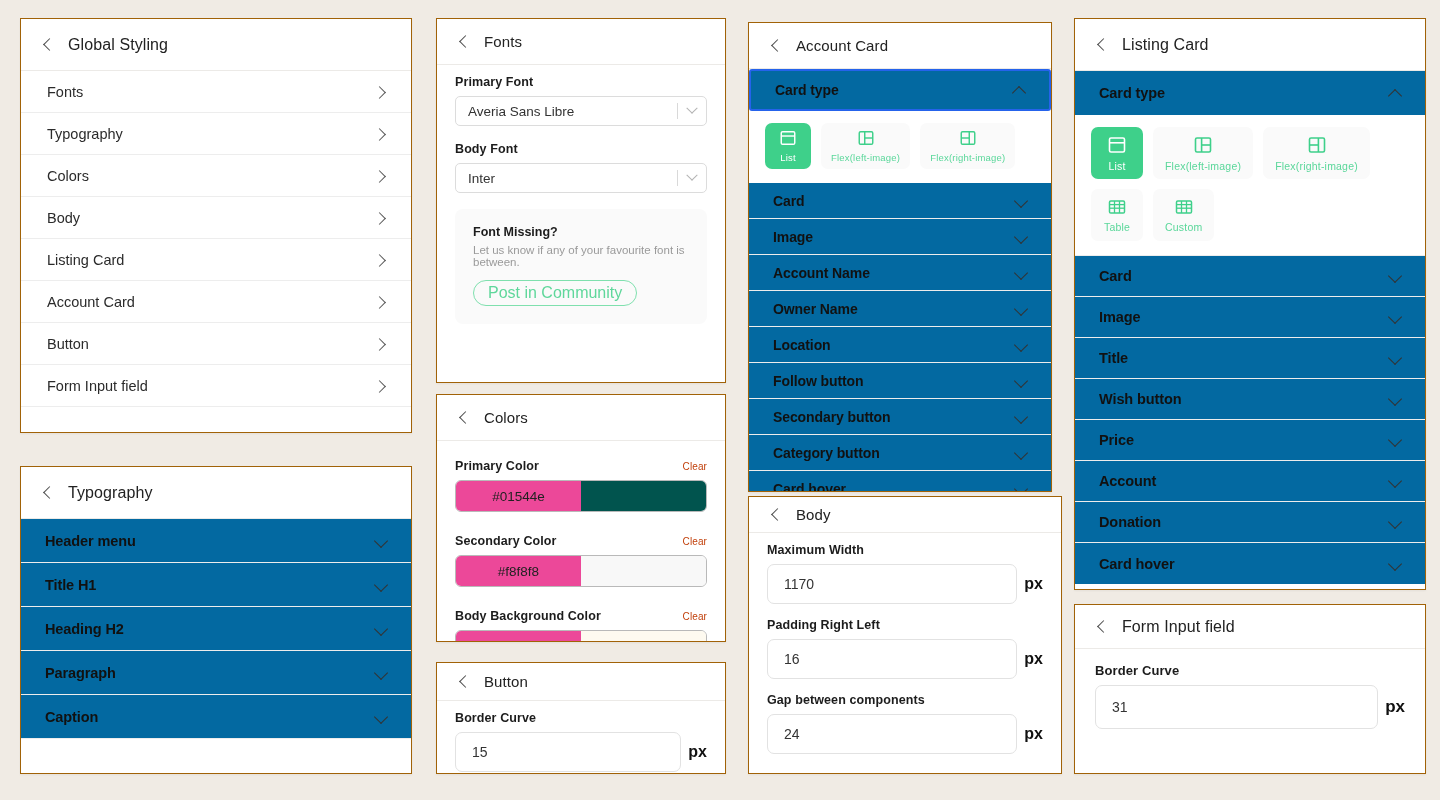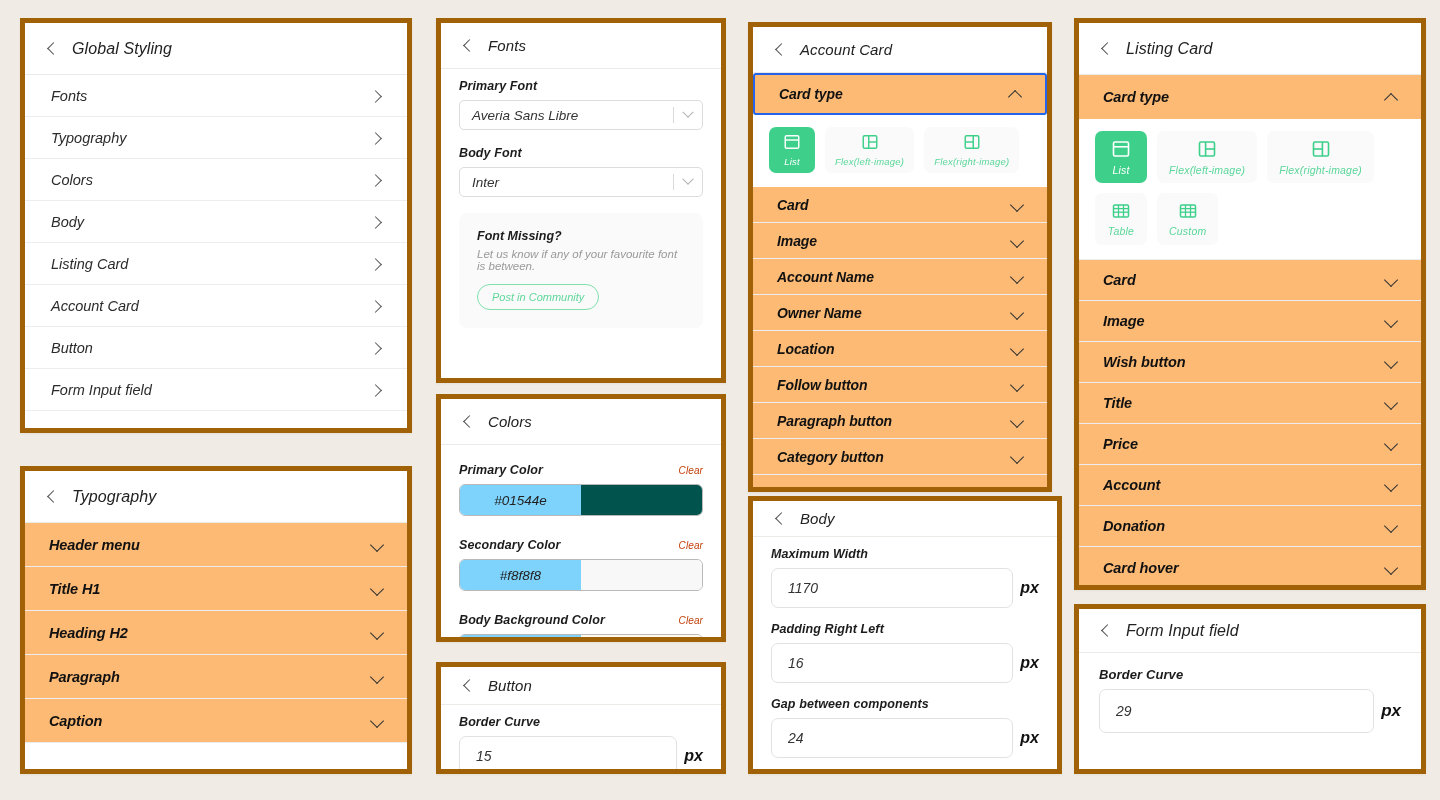--- a/index.html
+++ b/index.html
@@ -9,24 +9,23 @@
     font-family: "Liberation Sans", sans-serif;
     -webkit-font-smoothing: antialiased;
     overflow: hidden;
   }
   .stage { position: relative; width: 1440px; height: 800px; }
 
   
   .panel {
     position: absolute;
     background: #ffffff;
-    border: 5px solid #a16207;
+    border: 1px solid #a16207;
     box-shadow: 0 1px 2px rgba(0,0,0,.05);
     overflow: hidden;
-    font-style: italic;
   }
   .panel-head {
     display: flex;
     align-items: center;
     gap: 14px;
     padding: 0 22px;
     height: 46px;
     border-bottom: 1px solid #eceae7;
     background: #fff;
   }
@@ -84,21 +83,21 @@
   .pad-bottom { height: 38px; background: #fff; }
 
   
   .acc-row {
     display: flex;
     align-items: center;
     justify-content: space-between;
     height: 44px;
     padding: 0 22px 0 24px;
     border-bottom: 1px solid #ededed;
-    background: #fdba74;
+    background: #0369a1;
     cursor: pointer;
   }
   .acc-label {
     font-size: 14.5px;
     font-weight: 700;
     color: #111;
     letter-spacing: -.1px;
   }
   .acc-label.sm { font-size: 14px; }
   .chev-dn { width: 16px; height: 12px; position: relative; }
@@ -196,41 +195,41 @@
     height: 32px;
     border: 1px solid #b9b9b9;
     border-radius: 6px;
     overflow: hidden;
   }
   .color-hex {
     width: 50%;
     display: flex; align-items: center; justify-content: center;
     font-size: 13.5px;
     color: #222;
-    background: #7dd3fc;
+    background: #ec4899;
   }
   .color-swatch { width: 50%; }
 
   
   .fm-card {
     margin: 14px 18px 0 18px;
     background: #fafafa;
     border-radius: 8px;
     padding: 16px 18px 18px 18px;
   }
   .fm-title { font-size: 12.5px; font-weight: 700; color: #1c1c1c; }
   .fm-sub { font-size: 11.5px; color: #9a9a9a; margin-top: 5px; }
   .fm-btn {
     margin-top: 12px;
     display: inline-flex; align-items: center; justify-content: center;
     height: 26px; padding: 0 14px;
     border: 1px solid #7fe0ae;
     border-radius: 14px;
     color: #5fd79b;
-    font-size: 11px;
+    font-size: 16px;
     background: transparent;
     cursor: pointer;
   }
 
   
   .tiles { display: flex; flex-wrap: wrap; gap: 10px; padding: 12px 16px 14px 16px; background: #fff; }
   .tile {
     border-radius: 7px;
     background: #fafafa;
     display: flex; flex-direction: column;
@@ -477,21 +476,21 @@
       </div>
       <div class="acc-row" style="height:36px">
         <span class="acc-label sm">Location</span>
         <span class="chev-dn"></span>
       </div>
       <div class="acc-row" style="height:36px">
         <span class="acc-label sm">Follow button</span>
         <span class="chev-dn"></span>
       </div>
       <div class="acc-row" style="height:36px">
-        <span class="acc-label sm">Paragraph button</span>
+        <span class="acc-label sm">Secondary button</span>
         <span class="chev-dn"></span>
       </div>
       <div class="acc-row" style="height:36px">
         <span class="acc-label sm">Category button</span>
         <span class="chev-dn"></span>
       </div>
       <div class="acc-row" style="height:36px; border-bottom:none;">
         <span class="acc-label sm">Card hover</span>
         <span class="chev-dn"></span>
       </div>
@@ -599,25 +598,25 @@
     <div>
       <div class="acc-row" style="height:41px">
         <span class="acc-label">Card</span>
         <span class="chev-dn"></span>
       </div>
       <div class="acc-row" style="height:41px">
         <span class="acc-label">Image</span>
         <span class="chev-dn"></span>
       </div>
       <div class="acc-row" style="height:41px">
+        <span class="acc-label">Title</span>
+        <span class="chev-dn"></span>
+      </div>
+      <div class="acc-row" style="height:41px">
         <span class="acc-label">Wish button</span>
-        <span class="chev-dn"></span>
-      </div>
-      <div class="acc-row" style="height:41px">
-        <span class="acc-label">Title</span>
         <span class="chev-dn"></span>
       </div>
       <div class="acc-row" style="height:41px">
         <span class="acc-label">Price</span>
         <span class="chev-dn"></span>
       </div>
       <div class="acc-row" style="height:41px">
         <span class="acc-label">Account</span>
         <span class="chev-dn"></span>
       </div>
@@ -633,19 +632,19 @@
   </div>
 
   <div class="panel" style="left:1074px; top:604px; width:352px; height:170px;">
     <div class="panel-head tall" style="height:44px;">
       <span class="chev-back"></span>
       <span class="panel-title lg">Form Input field</span>
     </div>
     <div class="field-block" style="padding:14px 20px 0 20px;">
       <div class="field-label" style="font-size:13px;">Border Curve</div>
       <div class="num-row">
-        <span class="num-input" style="height:44px;">29</span>
+        <span class="num-input" style="height:44px;">31</span>
         <span class="unit" style="font-size:17px;">px</span>
       </div>
     </div>
   </div>
 
 </div>
 
 </body></html>

